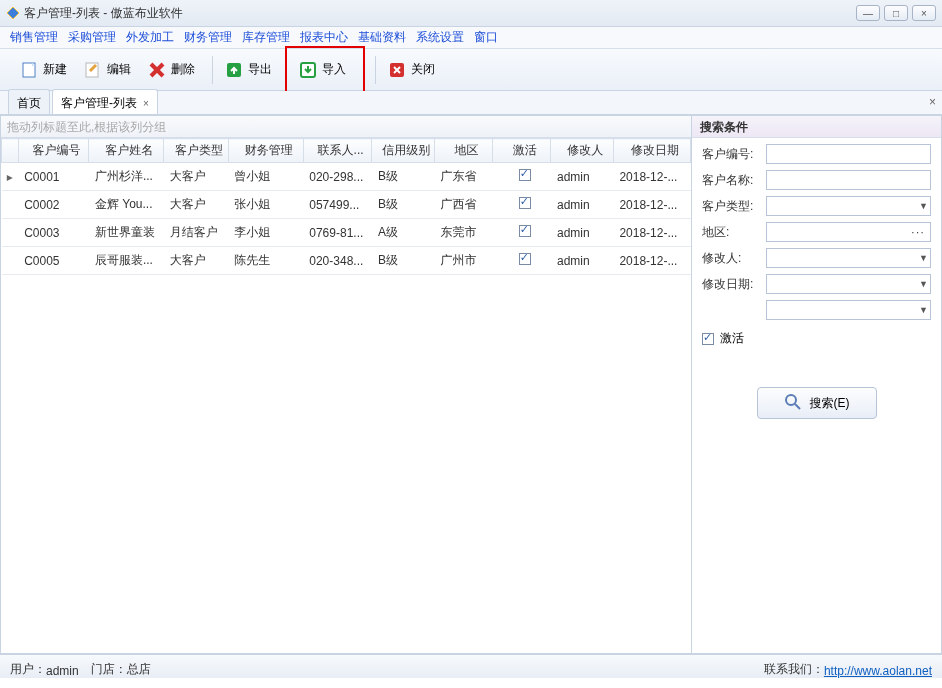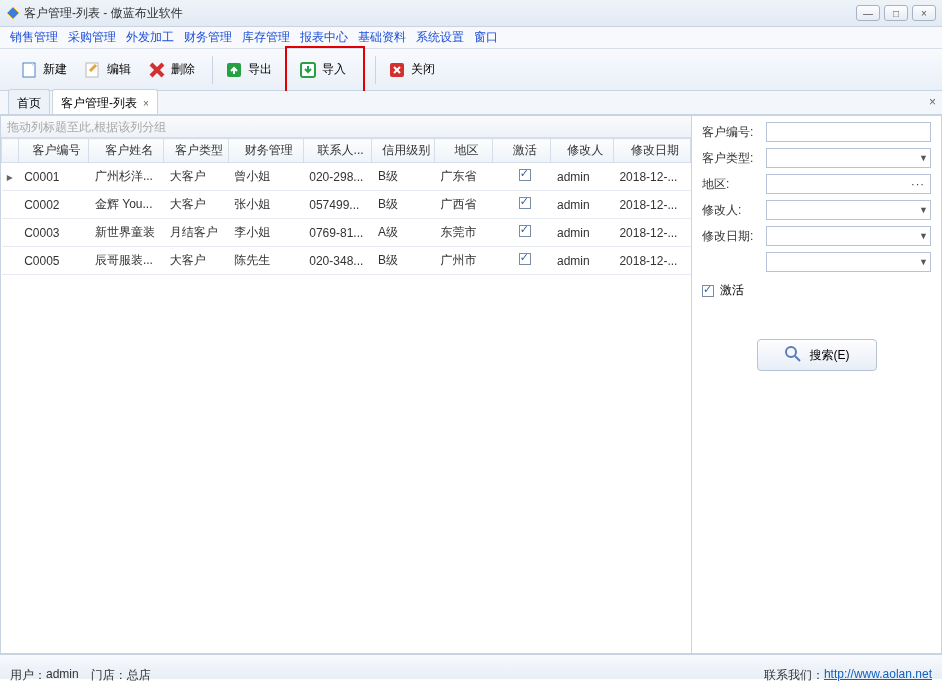--- a/index.html
+++ b/index.html
@@ -49,21 +49,21 @@
 .sp-input { flex: 1; height: 20px; border: 1px solid #b7c3d6; background: #fff; font-size: 12px; padding: 0 4px; }
 .sp-combo { flex: 1; height: 20px; border: 1px solid #b7c3d6; background: #fff; display: flex; align-items: center; justify-content: flex-end; padding-right: 2px; cursor: pointer; }
 .sp-combo .arrow { font-size: 9px; color: #555; }
 .sp-combo .dots { font-size: 11px; letter-spacing: 1px; color: #333; padding-right: 3px; }
 .sp-check-row { display: flex; align-items: center; margin-top: 10px; }
 .sp-check-row .chk { margin-right: 6px; }
 .search-btn { margin: 40px auto 0 auto; width: 120px; height: 32px; border: 1px solid #b7c3d6; border-radius: 4px; background: linear-gradient(#fdfdfe,#e8eef7); display: flex; align-items: center; justify-content: center; cursor: pointer; }
 .search-btn .ico { margin-right: 8px; }
 
 
-.statusbar { height: 24px; background: linear-gradient(#f7f9fc,#e8eef6); border-top: 1px solid #c9d4e3; display: flex; align-items: flex-start; font-size: 12px; padding: 12px 10px; color: #333; }
+.statusbar { height: 24px; background: linear-gradient(#f7f9fc,#e8eef6); border-top: 1px solid #c9d4e3; display: flex; align-items: flex-end; font-size: 12px; padding: 0 10px; color: #333; }
 .statusbar .spacer { flex: 1; }
 .statusbar a { color: #1060c0; text-decoration: underline; }
 </style>
 </head>
 <body>
 
 <div class="titlebar">
   <span class="app-icon">
     <svg width="14" height="14" viewBox="0 0 14 14">
         <polygon points="7,1 13,7 7,13 1,7" fill="#3d7edb"></polygon>
@@ -246,23 +246,28 @@
             <td>广州市</td>
             <td style="text-align:center;"><span class="chk on"></span></td>
             <td>admin</td>
             <td>2018-12-...</td>
           </tr>
         </tbody>
     </table>
   </div>
 
   <div class="search-panel">
+    <div class="sp-head">搜索条件</div>
     <div class="sp-body">
       <div class="sp-row">
           <label>客户编号:</label>
+          <input class="sp-input" style="">
+        </div>
+      <div class="sp-row">
+          <label>客户名称:</label>
           <input class="sp-input" style="">
         </div>
       <div class="sp-row">
           <label>客户类型:</label>
           <div class="sp-combo">
             <span class="arrow">▼</span>
           </div>
         </div>
       <div class="sp-row">
           <label>地区:</label>

